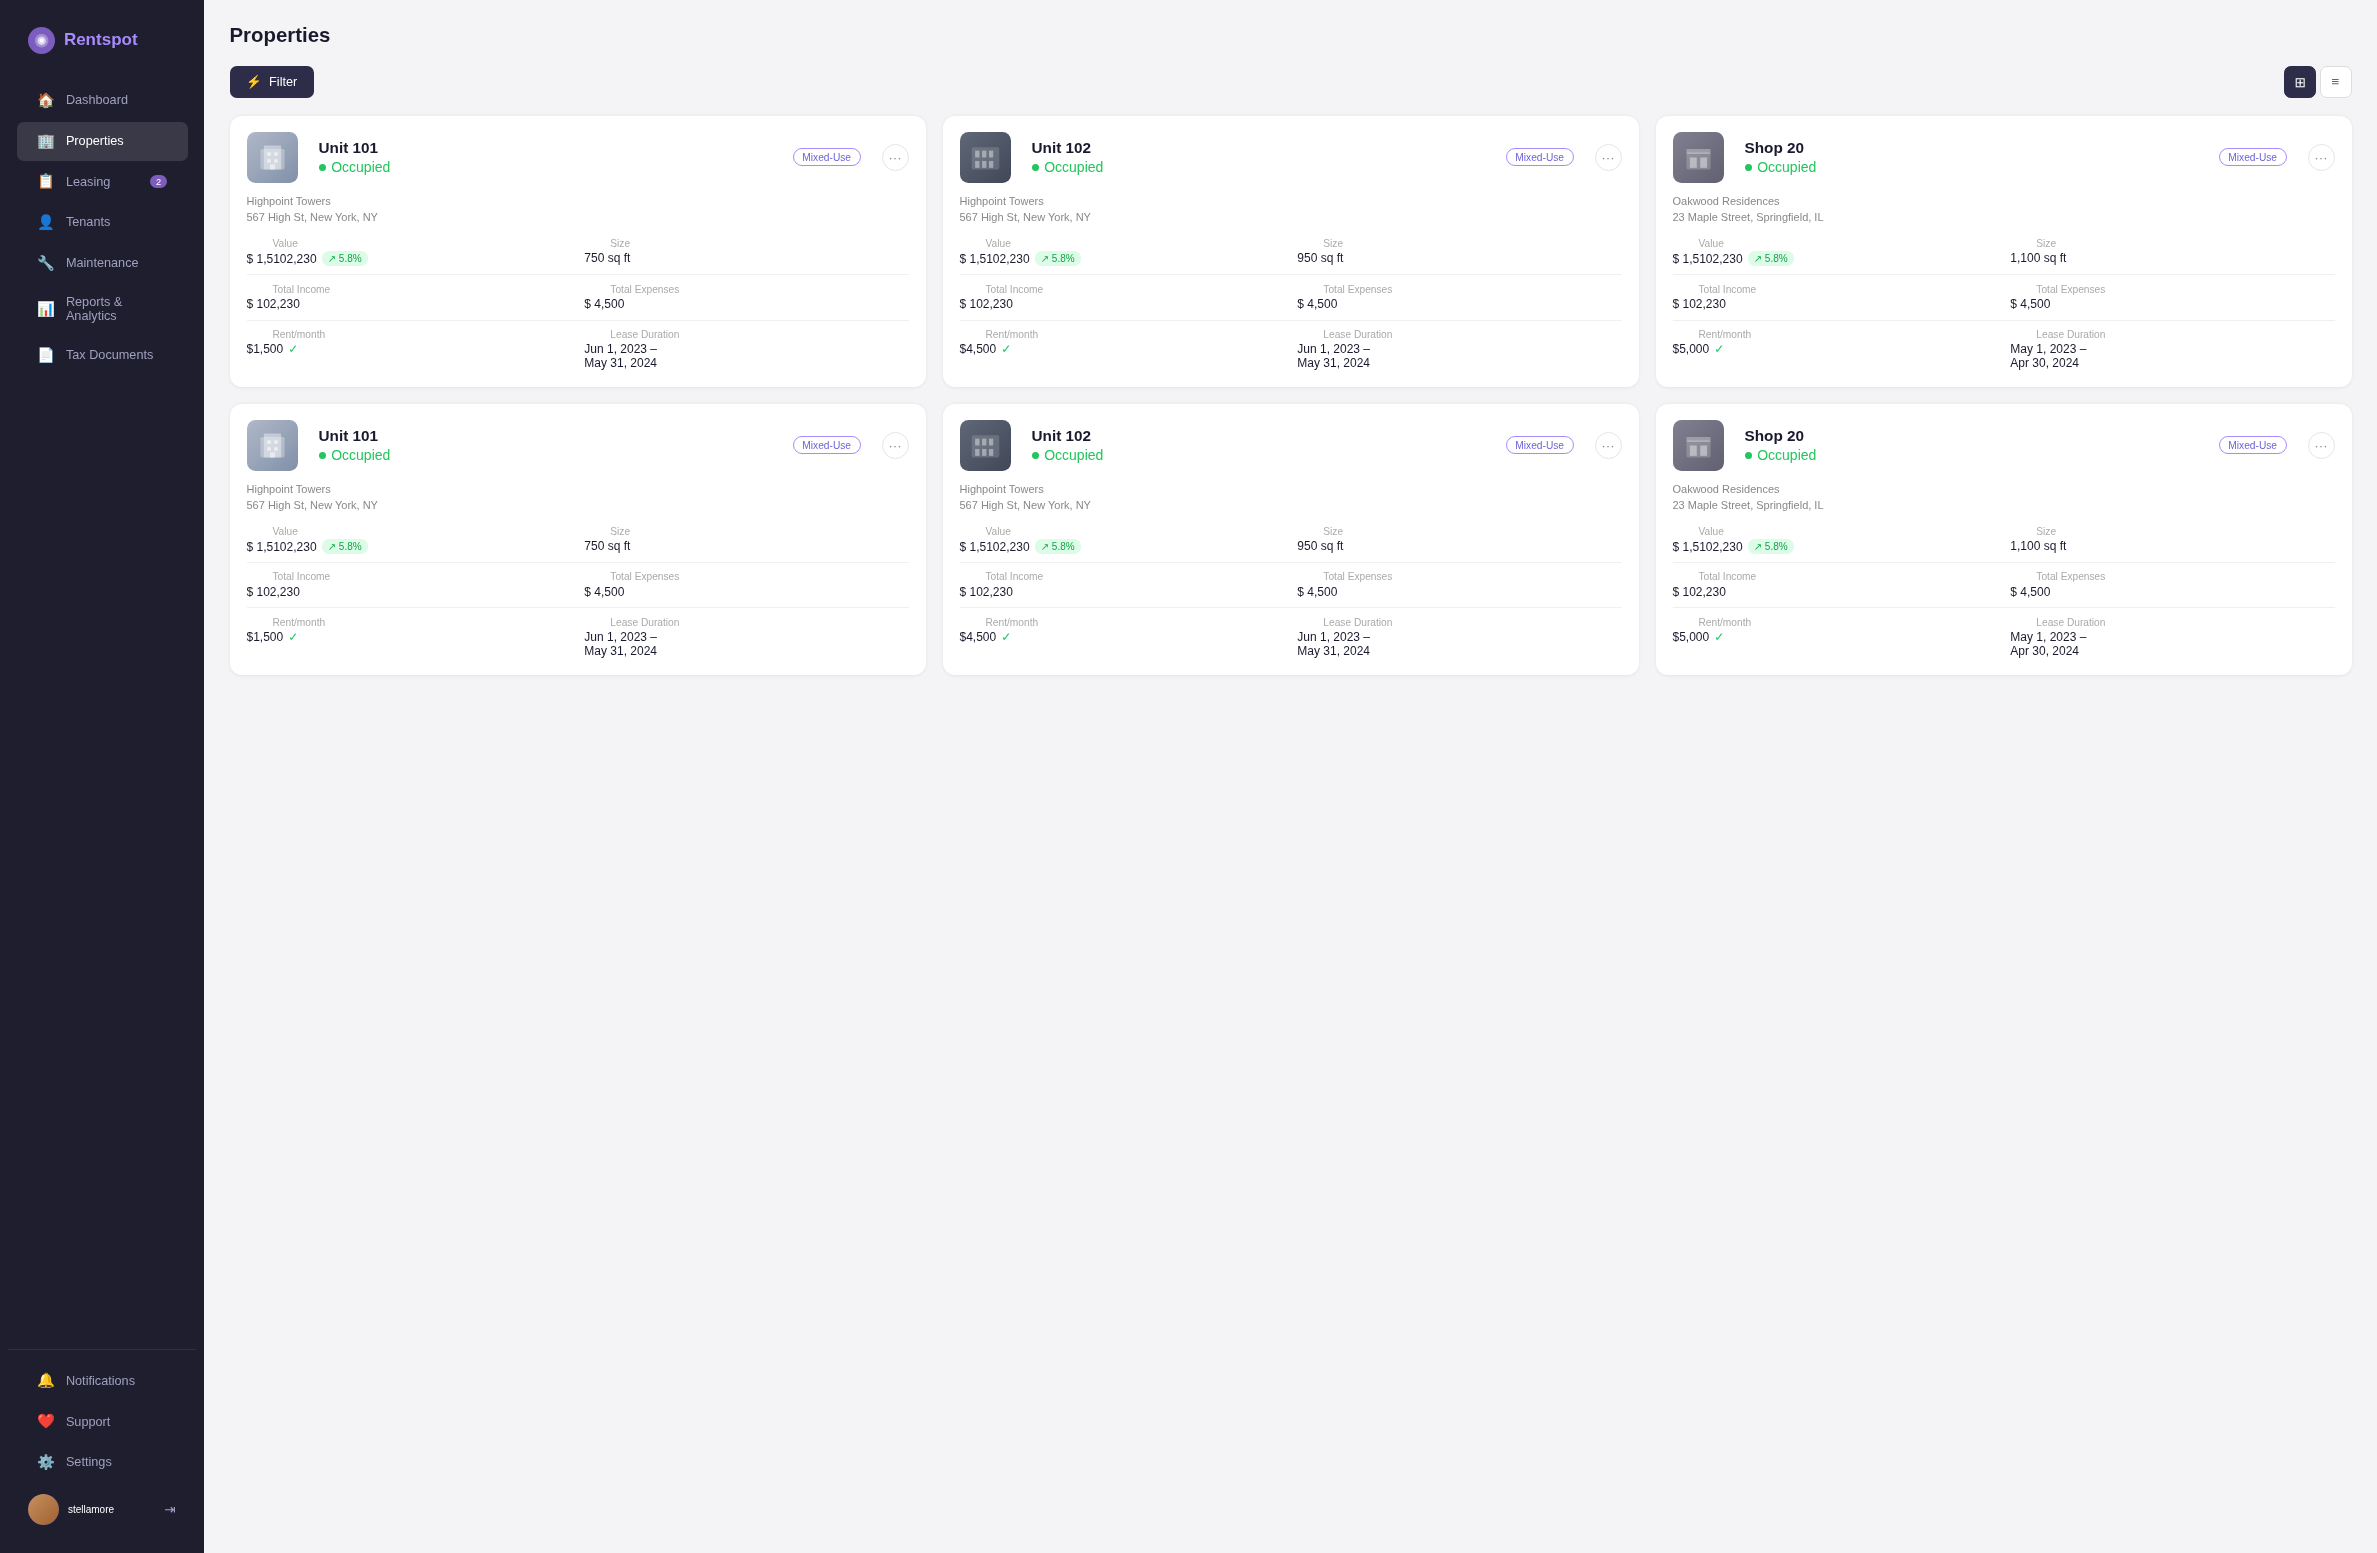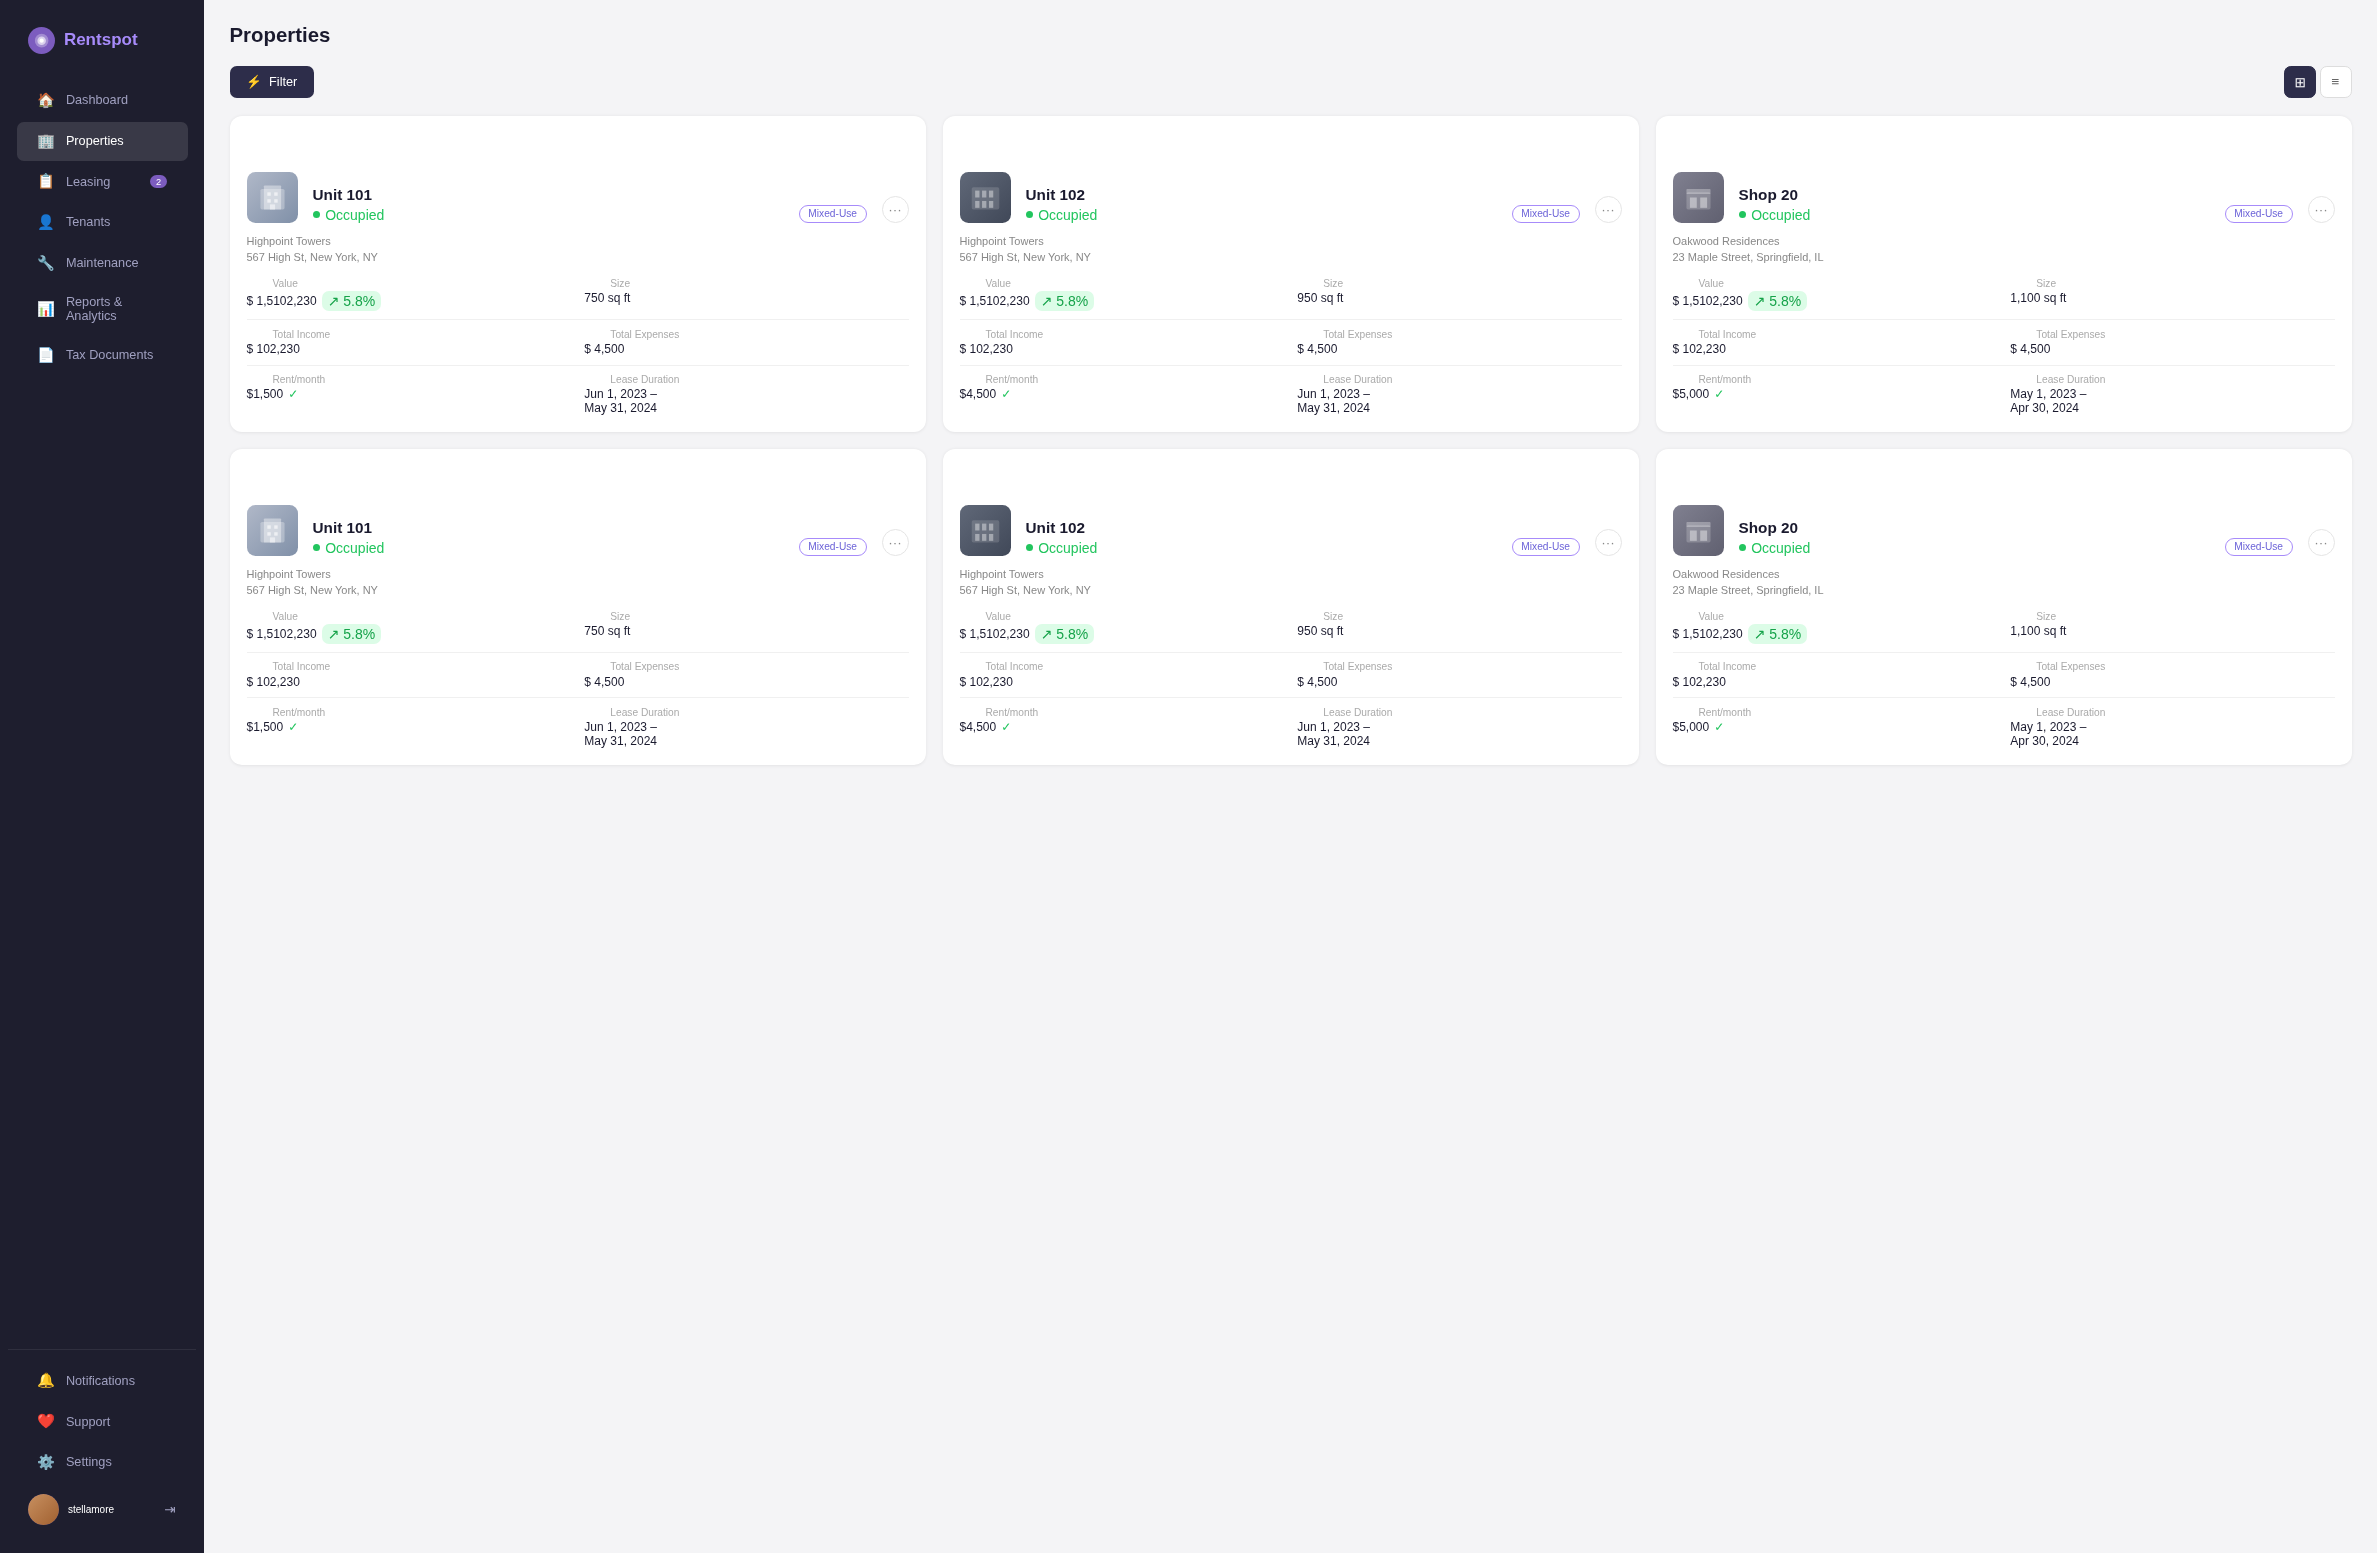--- a/index.html
+++ b/index.html
@@ -135,24 +135,23 @@
       gap: 17px;
     }
     .property-card {
       background: #fff;
       border-radius: 12px;
       padding: 15.3px 17px 17px;
       box-shadow: 0 0.8px 3.4px rgba(0,0,0,0.07);
     }
     .card-header {
       display: flex;
-      align-items: flex-end;
-      gap: 15px;
+      align-items: center;
+      gap: 21px;
       margin-bottom: 10.2px;
-      margin-top: 40px;
     }
     .card-thumb {
       width: 51px; height: 51px;
       border-radius: 8.5px;
       overflow: hidden;
       background: #e0e0e0;
       flex-shrink: 0;
     }
     .thumb-building {
       width: 100%; height: 100%;
@@ -198,21 +197,21 @@
       display: grid;
       grid-template-columns: 1fr 1fr;
       gap: 8.5px 13.6px;
     }
     .stat-group { }
     .stat-label { font-size: 10.2px; color: #aaa; margin-bottom: 2.5px; margin-left: 26px; }
     .stat-value { font-size: 12px; color: #1a1a2e; font-weight: 500; display: flex; align-items: center; gap: 5.1px; }
     .trend-badge {
       background: #dcfce7;
       color: #16a34a;
-      font-size: 14px;
+      font-size: 10px;
       padding: 1.7px 6px;
       border-radius: 7px;
       display: flex; align-items: center; gap: 1.7px;
     }
     .stat-divider {
       grid-column: 1 / -1;
       height: 0.8px;
       background: #f0f0f0;
     }
     .check-icon { color: #22c55e; font-size: 12px; }

